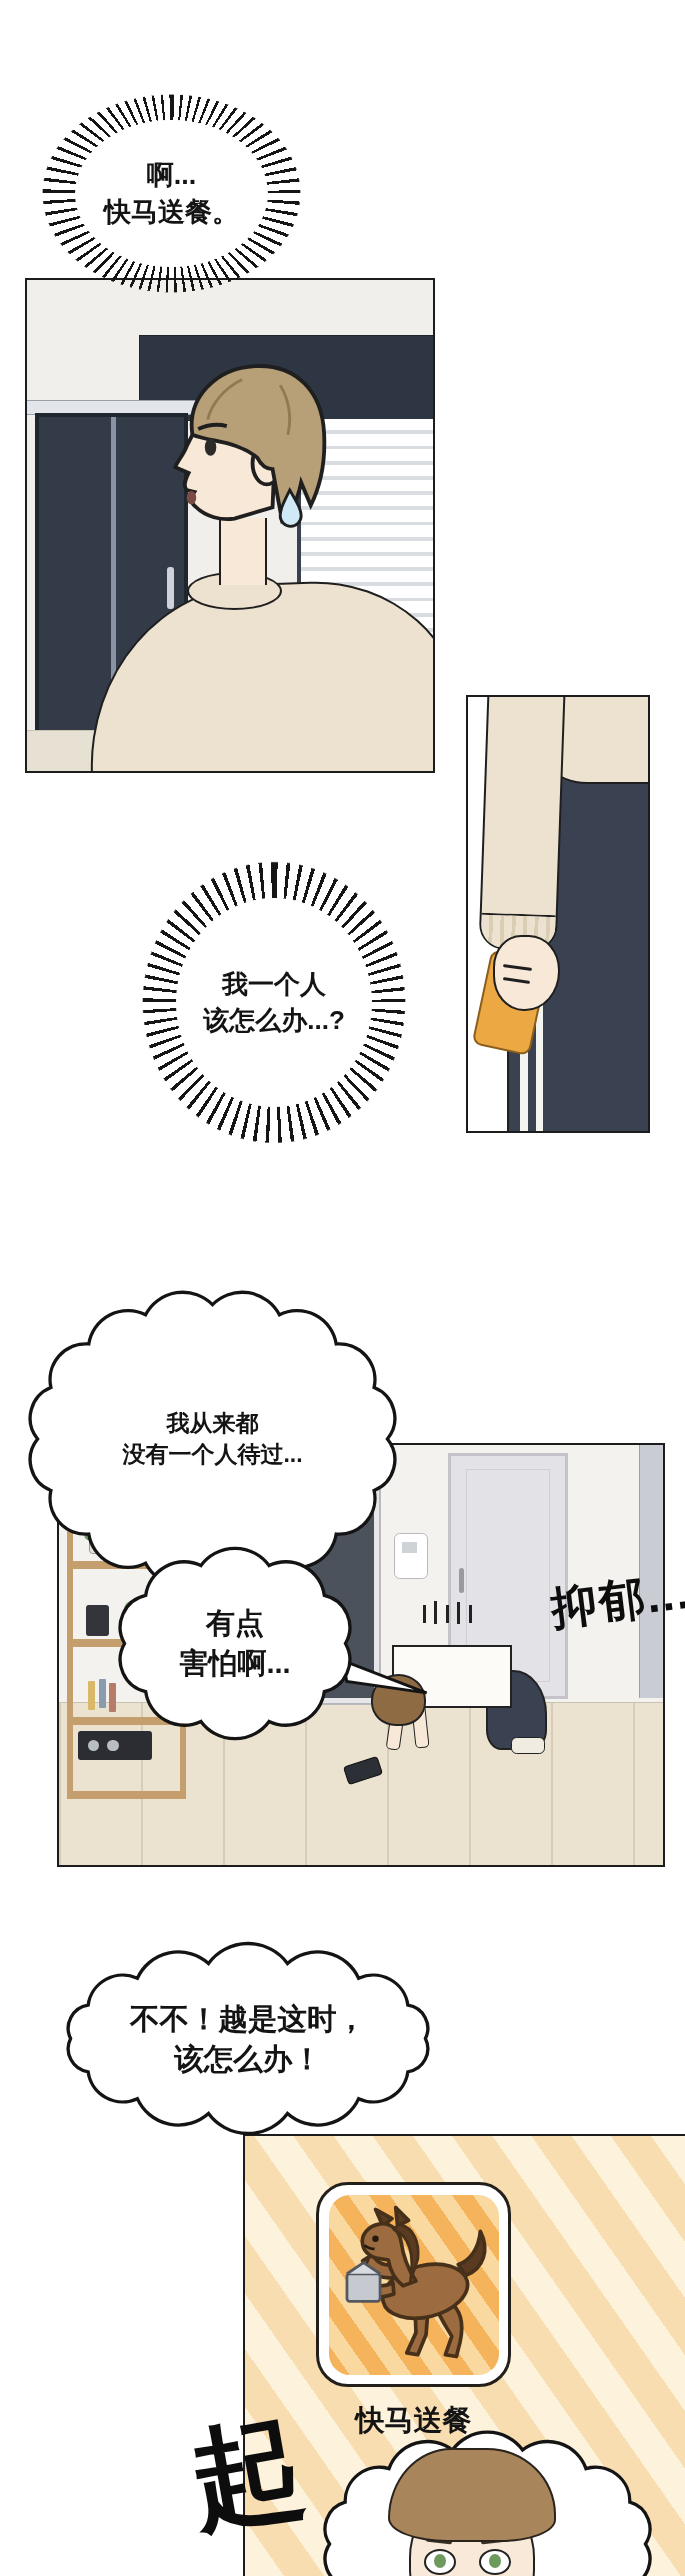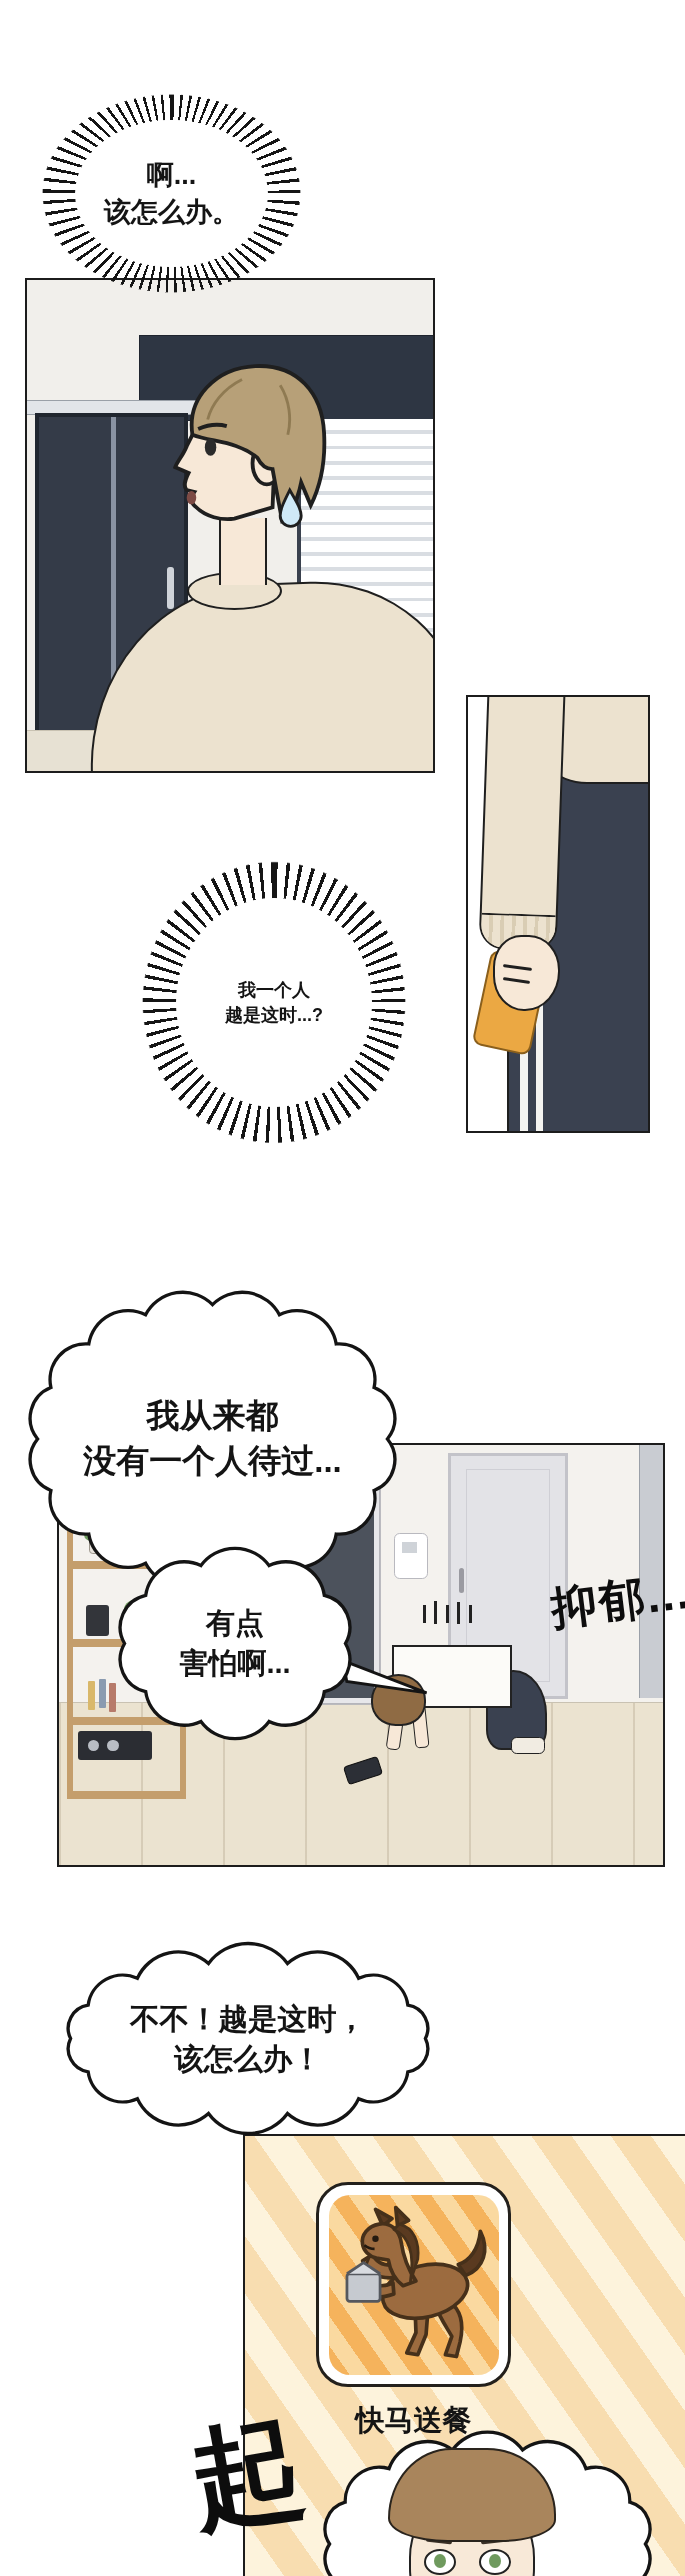--- a/index.html
+++ b/index.html
@@ -231,38 +231,38 @@
     <div class="r-arm a2"></div>
     <div class="r-head"></div>
     <div class="r-phone-floor"></div>
   </section>
 
   <div class="burst" style="left:38px;top:91px;width:267px;height:205px">
     <div class="burst-ring"></div>
     <div class="burst-core"></div>
     <div class="bubble-lines" style="font-size:27px">
       <span>啊...</span>
-      <span>该怎么办。</span>
+      <span>快马送餐。</span>
     </div>
   </div>
 
   <div class="burst" style="left:138px;top:857px;width:272px;height:291px">
     <div class="burst-ring"></div>
     <div class="burst-core"></div>
-    <div class="bubble-lines" style="font-size:18px">
+    <div class="bubble-lines" style="font-size:26px">
       <span>我一个人</span>
-      <span>越是这时...?</span>
+      <span>该怎么办...?</span>
     </div>
   </div>
 
   <div class="cloud" style="left:29px;top:1296px;width:367px;height:286px">
       <svg class="cloud-svg" viewBox="0 0 385 300" preserveAspectRatio="none">
         <path d="M376.0 150.0A34.6 34.6 0 0 1 362.0 204.0A37.6 37.6 0 0 1 322.3 249.7A41.5 41.5 0 0 1 262.7 280.3A44.0 44.0 0 0 1 192.5 291.0A44.0 44.0 0 0 1 122.3 280.3A41.5 41.5 0 0 1 62.7 249.7A37.6 37.6 0 0 1 23.0 204.0A34.6 34.6 0 0 1 9.0 150.0A34.6 34.6 0 0 1 23.0 96.0A37.6 37.6 0 0 1 62.7 50.3A41.5 41.5 0 0 1 122.3 19.7A44.0 44.0 0 0 1 192.5 9.0A44.0 44.0 0 0 1 262.7 19.7A41.5 41.5 0 0 1 322.3 50.3A37.6 37.6 0 0 1 362.0 96.0A34.6 34.6 0 0 1 376.0 150.0Z"></path>
       </svg>
-    <div class="bubble-lines" style="font-size:33px">
+    <div class="bubble-lines" style="font-size:23px">
       <span>我从来都</span>
       <span>没有一个人待过...</span>
     </div>
   </div>
 
   <svg class="tail-svg" style="left:343px;top:1653px;width:95px;height:57px" viewBox="0 0 100 60">
     <polygon points="0,8 88,42 4,30"></polygon>
   </svg>
 
   <div class="cloud" style="left:116px;top:1553px;width:238px;height:181px">

